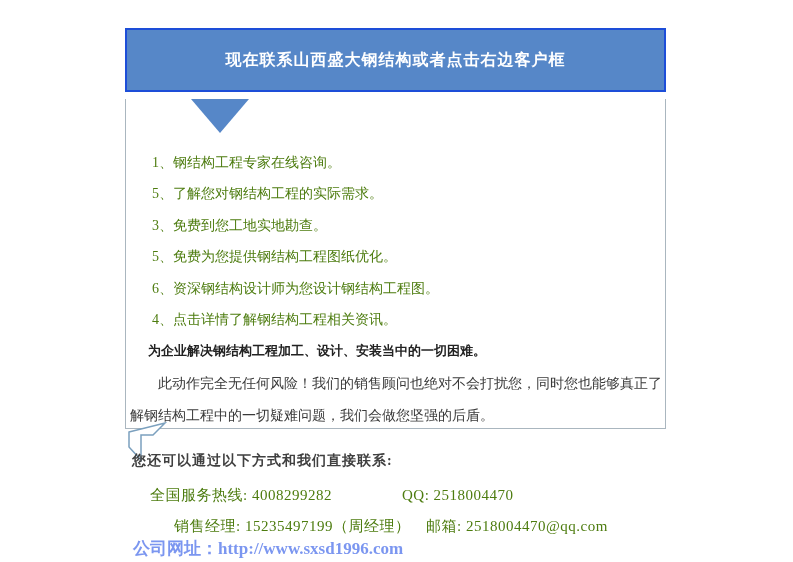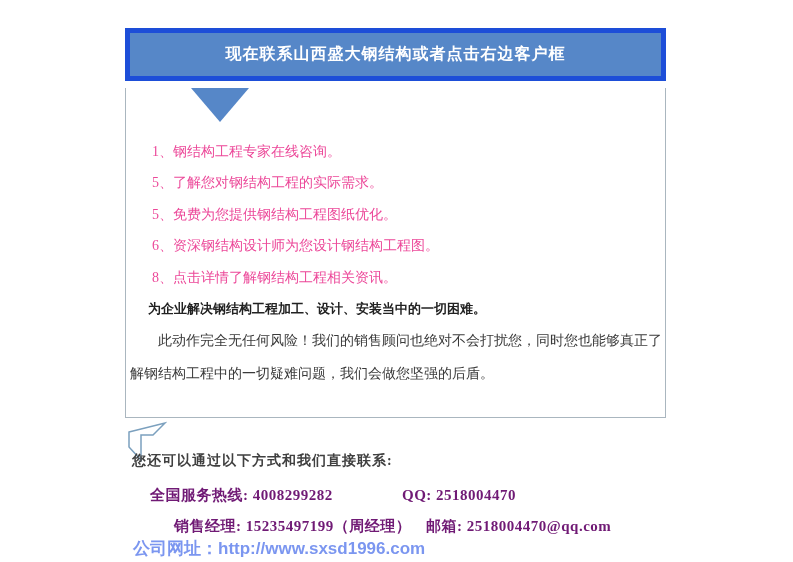--- a/index.html
+++ b/index.html
@@ -1,65 +1,66 @@
 <!DOCTYPE html>
 <html><head>
 <meta charset="utf-8">
 <style>
   * { margin:0; padding:0; box-sizing:border-box; }
   html,body { width:793px; height:562px; background:#ffffff; overflow:hidden; position:relative;
     font-family:"Liberation Serif","DejaVu Serif",serif; }
 
   .panel { position:absolute; left:125px; top:28px; width:541px; }
-  .panel-header { background:#5687c8; border:5px solid #1d4ed8; height:53px;
+  .panel-header { background:#5687c8; border:2px solid #1d4ed8; height:64px;
     display:flex; align-items:center; justify-content:center; }
   .panel-header .title { color:#ffffff; font-size:16px; font-weight:bold; letter-spacing:1px; }
   .panel-body { border:1px solid #aab6bf; border-top:none; height:330px;
     padding-left:26px; position:relative; }
 
   .tri { width:0; height:0; margin:7px 0 14px 39px;
     border-left:29px solid transparent; border-right:29px solid transparent;
     border-top:34px solid #5687c8; }
 
-  .step { font-size:14px; color:#ec4899; line-height:31.4px; white-space:nowrap; }
+  .step { font-size:14px; color:#4d7c0f; line-height:31.4px; white-space:nowrap; }
   .highlight { font-size:13px; font-weight:bold; color:#222; line-height:31.4px;
     margin-left:-4px; white-space:nowrap; }
   .note { font-size:14px; color:#3a3a3a; line-height:32.5px; text-indent:2em;
     margin-left:-22px; margin-right:2px; margin-top:1px; }
 
   .corner-icon { position:absolute; left:127px; top:420px; }
 
   .contact-intro { position:absolute; left:132px; top:452px;
     color:#404040; font-size:14px; font-weight:bold; letter-spacing:1px; }
 
-  .contact-row { position:absolute; left:150px; color:#701a75; font-size:15px;
-    font-weight:bold; white-space:nowrap; letter-spacing:0.5px; }
+  .contact-row { position:absolute; left:150px; color:#4d7c0f; font-size:15px;
+    font-weight:normal; white-space:nowrap; letter-spacing:0.5px; }
   .row-hotline { top:486px; }
   .row-manager { top:517px;margin-left:24px; }
   .contact-row .col-left { display:inline-block; width:252px; }
 
   .website-line { position:absolute; left:133px; top:537px;
-    font-family:Liberation Sans, sans-serif;
+    font-family:Liberation Serif, serif;
     color:#7b96f0; font-size:17px; font-weight:bold; white-space:nowrap; }
   .website-line a { color:#7b96f0; text-decoration:none; }
 </style>
 </head>
 <body>
 
 <div class="panel">
   <div class="panel-header">
     <span class="title">现在联系山西盛大钢结构或者点击右边客户框</span>
   </div>
   <div class="panel-body">
     <div class="tri"></div>
     <div class="step">1、钢结构工程专家在线咨询。</div>
     <div class="step">5、了解您对钢结构工程的实际需求。</div>
+    <div class="step">3、免费到您工地实地勘查。</div>
     <div class="step">5、免费为您提供钢结构工程图纸优化。</div>
     <div class="step">6、资深钢结构设计师为您设计钢结构工程图。</div>
-    <div class="step">8、点击详情了解钢结构工程相关资讯。</div>
+    <div class="step">4、点击详情了解钢结构工程相关资讯。</div>
     <div class="highlight">为企业解决钢结构工程加工、设计、安装当中的一切困难。</div>
     <div class="note">此动作完全无任何风险！我们的销售顾问也绝对不会打扰您，同时您也能够真正了解钢结构工程中的一切疑难问题，我们会做您坚强的后盾。</div>
   </div>
 </div>
 
 <div class="corner-icon">
   <svg width="40" height="44" viewBox="0 0 40 44">
     <path d="M2 12 L38 3 L26 15 L14 15 L14 40 L2 27 Z" fill="#ffffff" stroke="#7ba0be" stroke-width="1.5" stroke-linejoin="miter"></path>
   </svg>
 </div>

